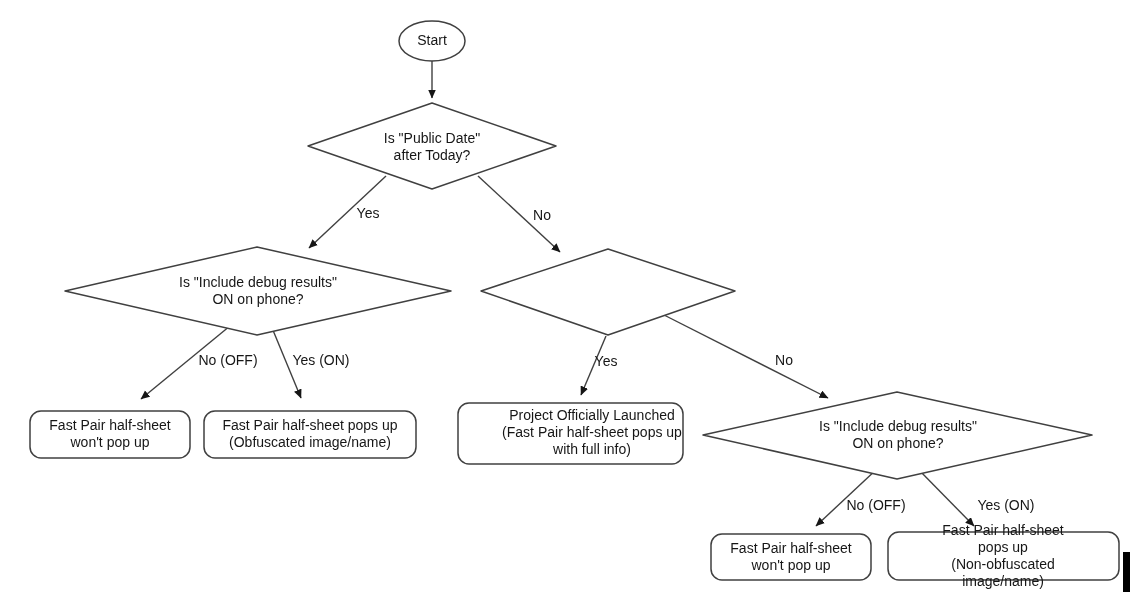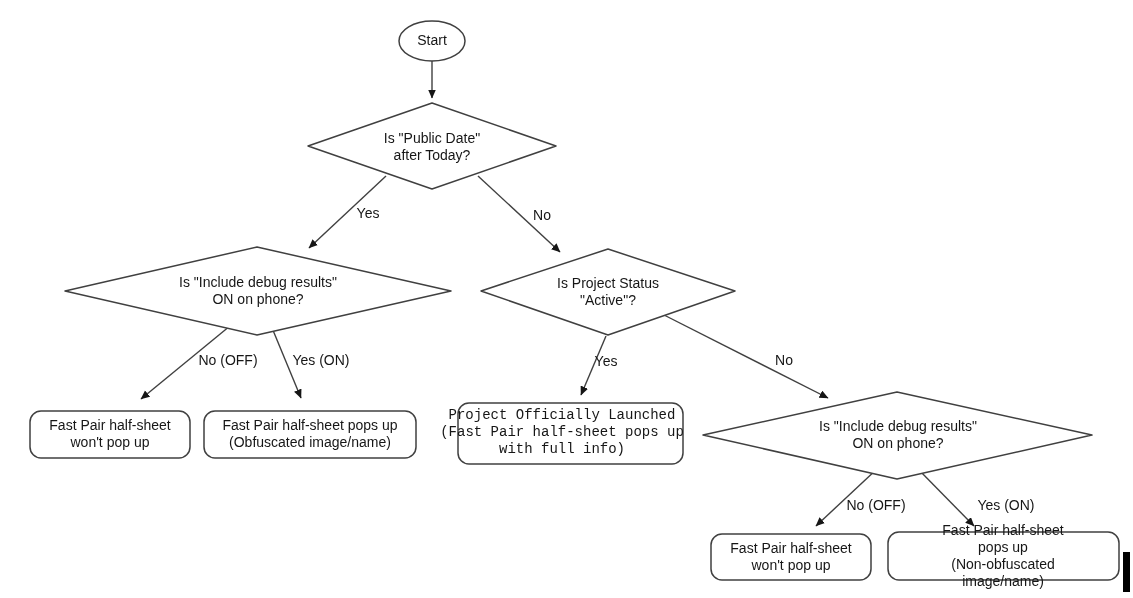--- a/index.html
+++ b/index.html
@@ -68,29 +68,27 @@
       <rect x="711" y="534" width="160" height="46" rx="11"></rect>
       <rect x="888" y="532" width="231" height="48" rx="11"></rect>
     </g>
   </svg>
 
   <div class="node-label" style="left:432px; top:41px;">Start</div>
   <div class="node-label" style="left:432px; top:147px;">Is "Public Date"
 after Today?</div>
   <div class="node-label" style="left:258px; top:291px;">Is "Include debug results"
 ON on phone?</div>
-  <div class="node-label" style="left:608px; top:292px;">Is Project Status
-"Active"?</div>
   <div class="node-label" style="left:898px; top:435px;">Is "Include debug results"
 ON on phone?</div>
   <div class="node-label" style="left:110px; top:434px;">Fast Pair half-sheet
 won't pop up</div>
   <div class="node-label" style="left:310px; top:434px;">Fast Pair half-sheet pops up
 (Obfuscated image/name)</div>
-  <div class="node-label" style="left:562px; top:433px;font-family:Liberation Mono, monospace;">Project Officially Launched
+  <div class="node-label" style="left:592px; top:433px;">Project Officially Launched
 (Fast Pair half-sheet pops up
 with full info)</div>
   <div class="node-label" style="left:791px; top:557px;">Fast Pair half-sheet
 won't pop up</div>
   <div class="node-label" style="left:1003px; top:556px;">Fast Pair half-sheet pops up
 (Non-obfuscated image/name)</div>
 
   <div class="edge-label" style="left:368px;  top:214px;">Yes</div>
   <div class="edge-label" style="left:542px;  top:216px;">No</div>
   <div class="edge-label" style="left:228px;  top:361px;">No (OFF)</div>

